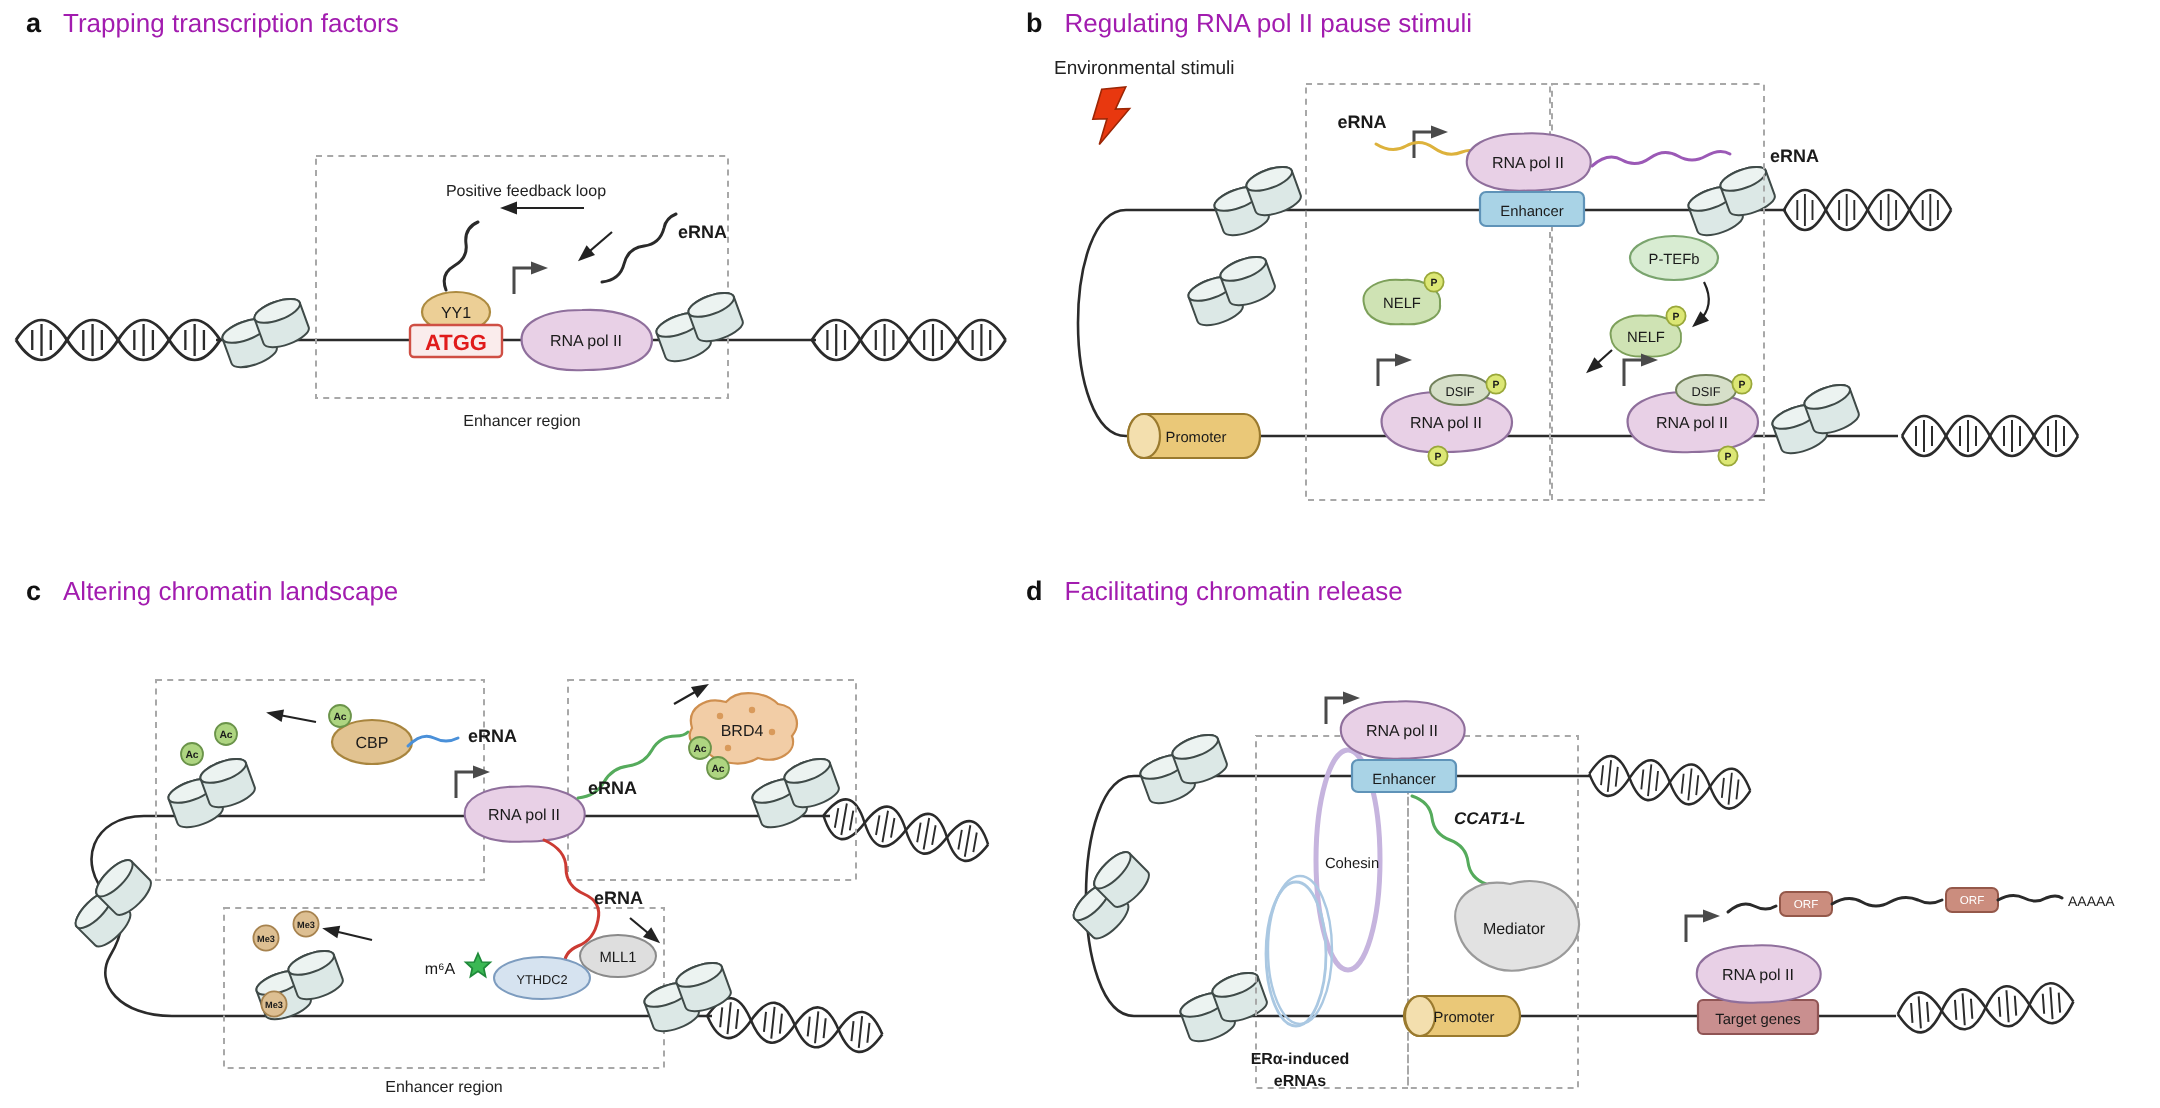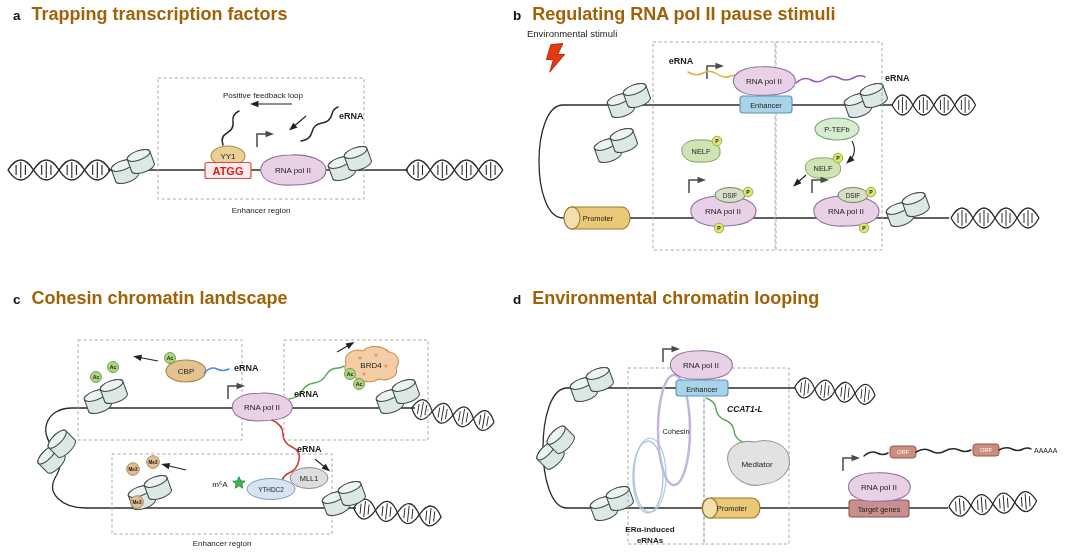--- a/index.html
+++ b/index.html
@@ -2,21 +2,21 @@
 <html><head>
 <meta charset="utf-8">
 <style>
   * { margin:0; padding:0; box-sizing:border-box; }
   html,body { background:#ffffff; }
   body { width:1080px; height:554px; position:relative; font-family:"Liberation Sans", sans-serif; overflow:hidden; }
   #canvas { position:absolute; left:0; top:0; width:1080px; height:554px; background:#fff; }
   .panel { position:absolute; }
   .ptitle { position:absolute; display:flex; gap:11px; align-items:baseline; }
   .ptitle .letter { font-weight:bold; font-size:13.5px; color:#111; }
-  .ptitle .title  { font-weight:bold; font-size:18px; color:#a16207; }
+  .ptitle .title  { font-weight:normal; font-size:13px; color:#a21caf; }
   svg text { font-family:"Liberation Sans", sans-serif; fill:#1a1a1a; }
   .dna   { fill:none; stroke:#2b2b2b; stroke-width:1.3; }
   .rung  { stroke:#2b2b2b; stroke-width:1; fill:none; }
   .dashed{ fill:none; stroke:#a8a8a8; stroke-width:1; stroke-dasharray:3,2.6; }
   .thin  { stroke:#222; stroke-width:1.1; fill:none; }
   .sq    { fill:none; stroke-width:1.5; stroke-linecap:round; }
   .k     { stroke:#2a2a2a; } .yellow{ stroke:#ddb23c; } .purple{ stroke:#9b59b6; }
   .blue  { stroke:#4a90d9; } .green { stroke:#55ab5c; } .red   { stroke:#cc3b33; }
   .mol   { font-size:8px;   text-anchor:middle; }
   .mol75 { font-size:7.4px; text-anchor:middle; }
@@ -78,25 +78,25 @@
   <div class="ptitle" style="left:13px;top:4px">
     <span class="letter">a</span>
     <span class="title">Trapping transcription factors</span>
   </div>
   <div class="ptitle" style="left:513px;top:4px">
     <span class="letter">b</span>
     <span class="title">Regulating RNA pol II pause stimuli</span>
   </div>
   <div class="ptitle" style="left:13px;top:288px">
     <span class="letter">c</span>
-    <span class="title">Cohesin chromatin landscape</span>
+    <span class="title">Altering chromatin landscape</span>
   </div>
   <div class="ptitle" style="left:513px;top:288px">
     <span class="letter">d</span>
-    <span class="title">Environmental chromatin looping</span>
+    <span class="title">Facilitating chromatin release</span>
   </div>
 
   <svg class="panel" style="left:0;top:0" width="505" height="277" viewBox="0 0 505 277">
     <use href="#helix" transform="translate(8,157) scale(1.16,1)"></use>
     <path class="dna" d="M108,170 H408"></path>
     <use href="#helix" transform="translate(406,157) scale(1.1,1)"></use>
     <rect class="dashed" x="158" y="78" width="206" height="121"></rect>
     <use href="#nuc-pair" transform="translate(133,167)"></use>
     <use href="#nuc-pair" transform="translate(350,164)"></use>
     <text class="cap" x="261" y="213">Enhancer region</text>

